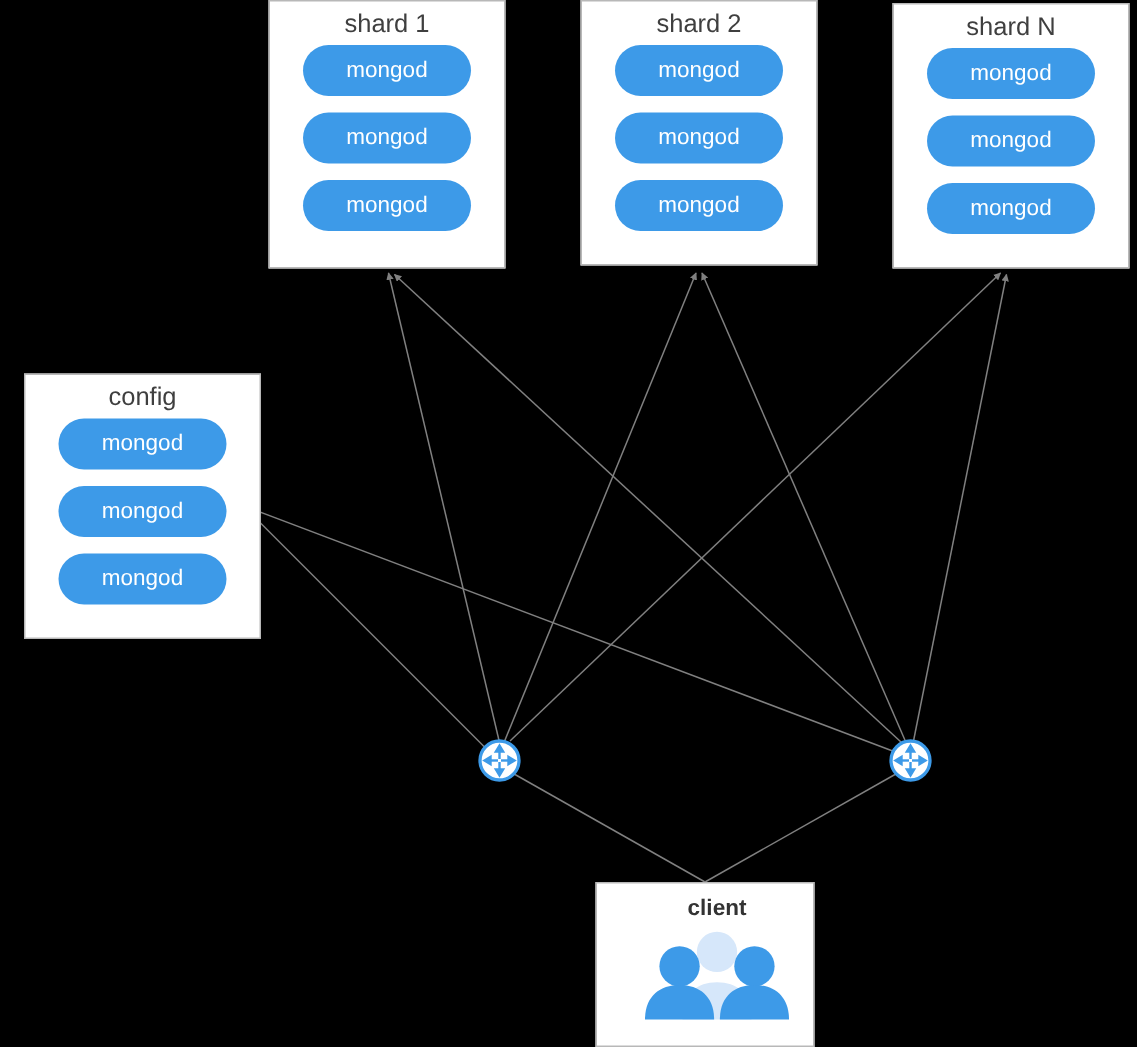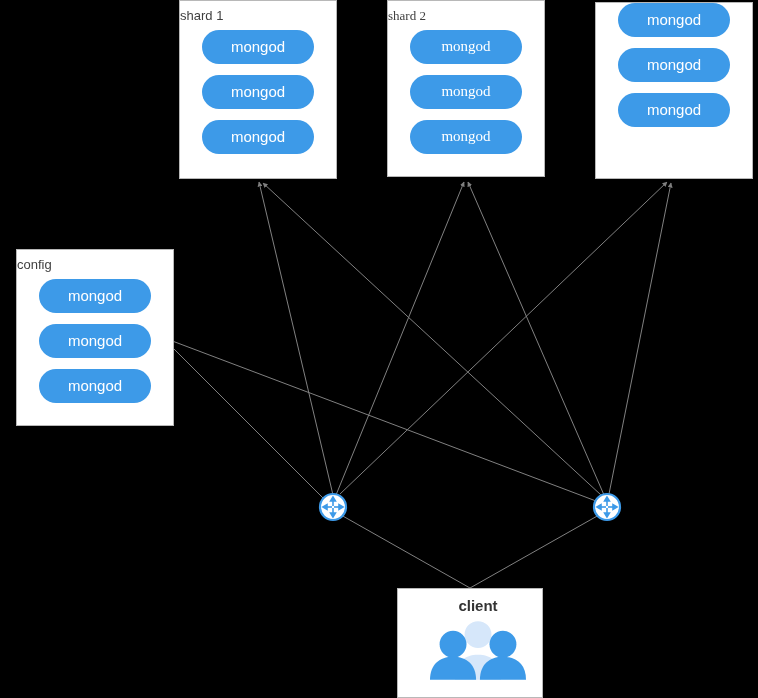--- a/index.html
+++ b/index.html
@@ -26,22 +26,23 @@
 
   
   .group-box {
     position: absolute;
     background: #ffffff;
     border: 1px solid #b8b8b8;
     box-sizing: border-box;
     z-index: 5;
   }
   .group-title {
+    text-align: center;
     color: #3f3f3f;
-    font-size: 13px;
+    font-size: 17px;
     line-height: 17px;
     padding-top: 6px;
     padding-bottom: 6px;
     white-space: nowrap;
   }
   .node-list {
     padding: 0 22px 10px 22px;
   }
   .node-chip {
     background: #3d9ae8;
@@ -121,30 +122,31 @@
 
   <div class="group-box" id="box-shard-1" style="left:179px; top:0px; width:158px; height:179px;">
     <div class="group-title">shard 1</div>
     <div class="node-list">
       <div class="node-chip">mongod</div>
       <div class="node-chip">mongod</div>
       <div class="node-chip">mongod</div>
     </div>
   </div>
 
-  <div class="group-box" id="box-shard-2" style="left:387px; top:0px; width:158px; height:177px;font-family:Liberation Serif, serif;">
+  <div class="group-box" id="box-shard-2" style="left:387px; top:0px; width:158px; height:177px;">
     <div class="group-title">shard 2</div>
     <div class="node-list">
       <div class="node-chip">mongod</div>
       <div class="node-chip">mongod</div>
       <div class="node-chip">mongod</div>
     </div>
   </div>
 
   <div class="group-box" id="box-shard-n" style="left:595px; top:2px; width:158px; height:177px;">
+    <div class="group-title">shard N</div>
     <div class="node-list">
       <div class="node-chip">mongod</div>
       <div class="node-chip">mongod</div>
       <div class="node-chip">mongod</div>
     </div>
   </div>
 
   <div class="group-box" id="box-config" style="left:16px; top:249px; width:158px; height:177px;">
     <div class="group-title">config</div>
     <div class="node-list">

